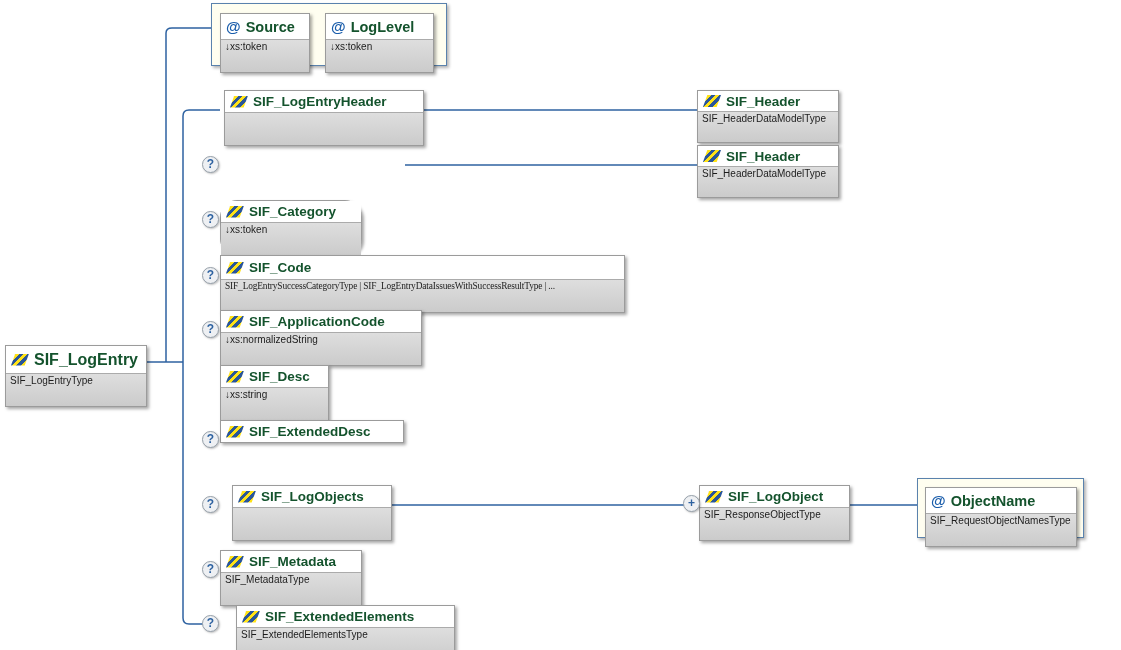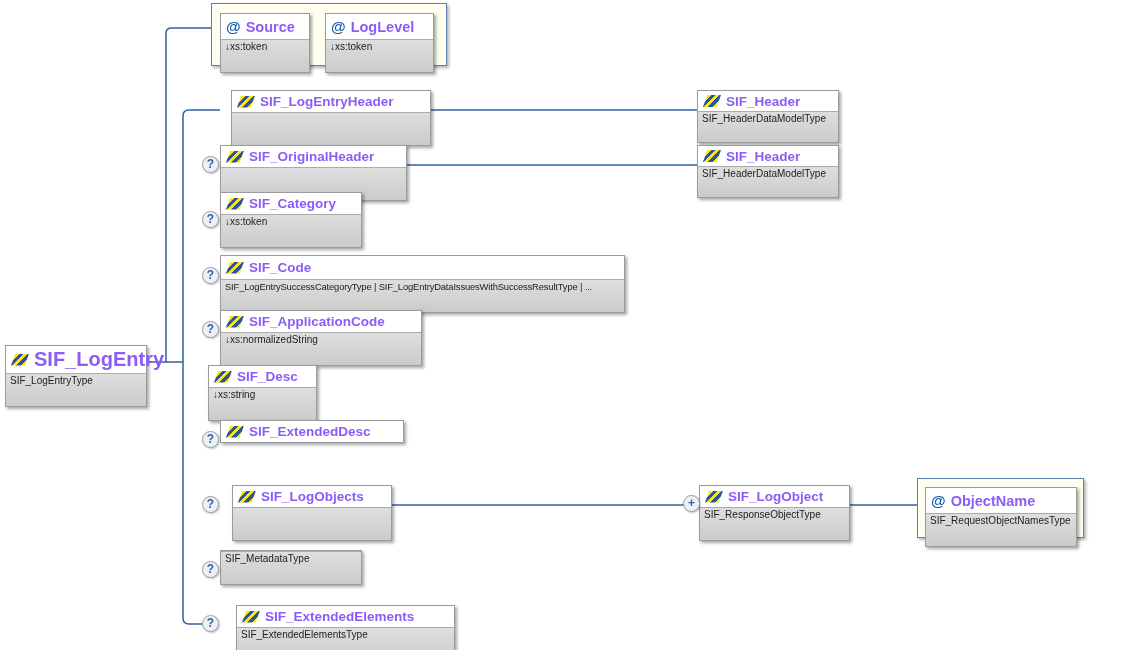--- a/index.html
+++ b/index.html
@@ -3,26 +3,26 @@
 <meta charset="utf-8">
 <style>
   html,body{margin:0;padding:0;background:#fff;}
   #canvas{position:relative;width:1121px;height:650px;background:#fff;
           font-family:"Liberation Sans","DejaVu Sans",sans-serif;overflow:hidden;}
   svg.wires{position:absolute;left:0;top:0;width:1121px;height:650px;}
 
   .node{position:absolute;border:1px solid #9b9b9b;background:#fff;
         box-shadow:2px 2px 3px rgba(0,0,0,.35);}
   .node .title{display:flex;align-items:center;gap:5px;height:21px;padding:0 7px 0 5px;background:#fff;}
-  .node .name{font-weight:bold;font-size:13.5px;color:#8b5cf6;white-space:nowrap;}
+  .node .name{font-weight:bold;font-size:13.5px;color:#14532d;white-space:nowrap;}
   .node .strip{height:15px;background:linear-gradient(#dedede,#cbcbcb);border-top:1px solid #ababab;
                font-size:10px;color:#1c1c1c;padding:1px 4px 16px 4px;white-space:nowrap;overflow:hidden;}
   .node.root .title{height:27px;}
-  .node.root .name{font-size:20px;}
-  .node.code .strip{font-size:9.4px;letter-spacing:-0.15px;}
+  .node.root .name{font-size:16px;}
+  .node.code .strip{font-size:9.4px;letter-spacing:-0.15px;font-family:Liberation Serif, serif;}
 
   .el-icon{flex:0 0 auto;width:18px;height:12px;
            clip-path:polygon(24% 0,100% 0,76% 100%,0 100%);
            background:repeating-linear-gradient(135deg,#2a5699 0,#2a5699 3px,#ffe216 3px,#ffe216 6px);}
   .at-icon{flex:0 0 auto;color:#1a5dab;font-weight:bold;font-size:15px;line-height:1;}
 
   .attr-group{position:absolute;background:#fffef0;border:1px solid #5a82ad;
               box-shadow:2px 2px 3px rgba(0,0,0,.3);}
   .attr-box .title{height:25px;}
   .attr-box .name{font-size:14.5px;}
@@ -64,37 +64,30 @@
     <div class="strip">↓xs:token</div>
   </div>
   <div class="node attr-box" style="left:325px;top:13px;width:107px;">
     <div class="title">
       <span class="at-icon">@</span>
       <span class="name">LogLevel</span>
     </div>
     <div class="strip">↓xs:token</div>
   </div>
 
-  <div class="node" style="left:231px;top:90px;width:198px;">
+  <div class="node" style="left:224px;top:90px;width:198px;">
     <div class="title">
       <span class="el-icon"></span>
       <span class="name">SIF_LogEntryHeader</span>
     </div>
     <div class="strip"></div>
   </div>
 
-  <div class="node" style="left:220px;top:145px;width:185px;">
-    <div class="title">
-      <span class="el-icon"></span>
-      <span class="name">SIF_OriginalHeader</span>
-    </div>
-    <div class="strip"></div>
-  </div>
 
-  <div class="node" style="left:220px;top:192px;width:140px;">
+  <div class="node" style="left:220px;top:200px;width:140px;border-radius:17px;">
     <div class="title">
       <span class="el-icon"></span>
       <span class="name">SIF_Category</span>
     </div>
     <div class="strip">↓xs:token</div>
   </div>
 
   <div class="node code" style="left:220px;top:255px;width:403px;">
     <div class="title" style="height:23px">
       <span class="el-icon"></span>
@@ -104,21 +97,21 @@
   </div>
 
   <div class="node" style="left:220px;top:310px;width:200px;">
     <div class="title">
       <span class="el-icon"></span>
       <span class="name">SIF_ApplicationCode</span>
     </div>
     <div class="strip">↓xs:normalizedString</div>
   </div>
 
-  <div class="node" style="left:208px;top:365px;width:107px;">
+  <div class="node" style="left:220px;top:365px;width:107px;">
     <div class="title">
       <span class="el-icon"></span>
       <span class="name">SIF_Desc</span>
     </div>
     <div class="strip">↓xs:string</div>
   </div>
 
   <div class="node" style="left:220px;top:420px;width:182px;">
     <div class="title">
       <span class="el-icon"></span>
@@ -128,20 +121,24 @@
 
   <div class="node" style="left:232px;top:485px;width:158px;">
     <div class="title">
       <span class="el-icon"></span>
       <span class="name">SIF_LogObjects</span>
     </div>
     <div class="strip"></div>
   </div>
 
   <div class="node" style="left:220px;top:550px;width:140px;">
+    <div class="title">
+      <span class="el-icon"></span>
+      <span class="name">SIF_Metadata</span>
+    </div>
     <div class="strip">SIF_MetadataType</div>
   </div>
 
   <div class="node" style="left:236px;top:605px;width:217px;">
     <div class="title">
       <span class="el-icon"></span>
       <span class="name">SIF_ExtendedElements</span>
     </div>
     <div class="strip">SIF_ExtendedElementsType</div>
   </div>

